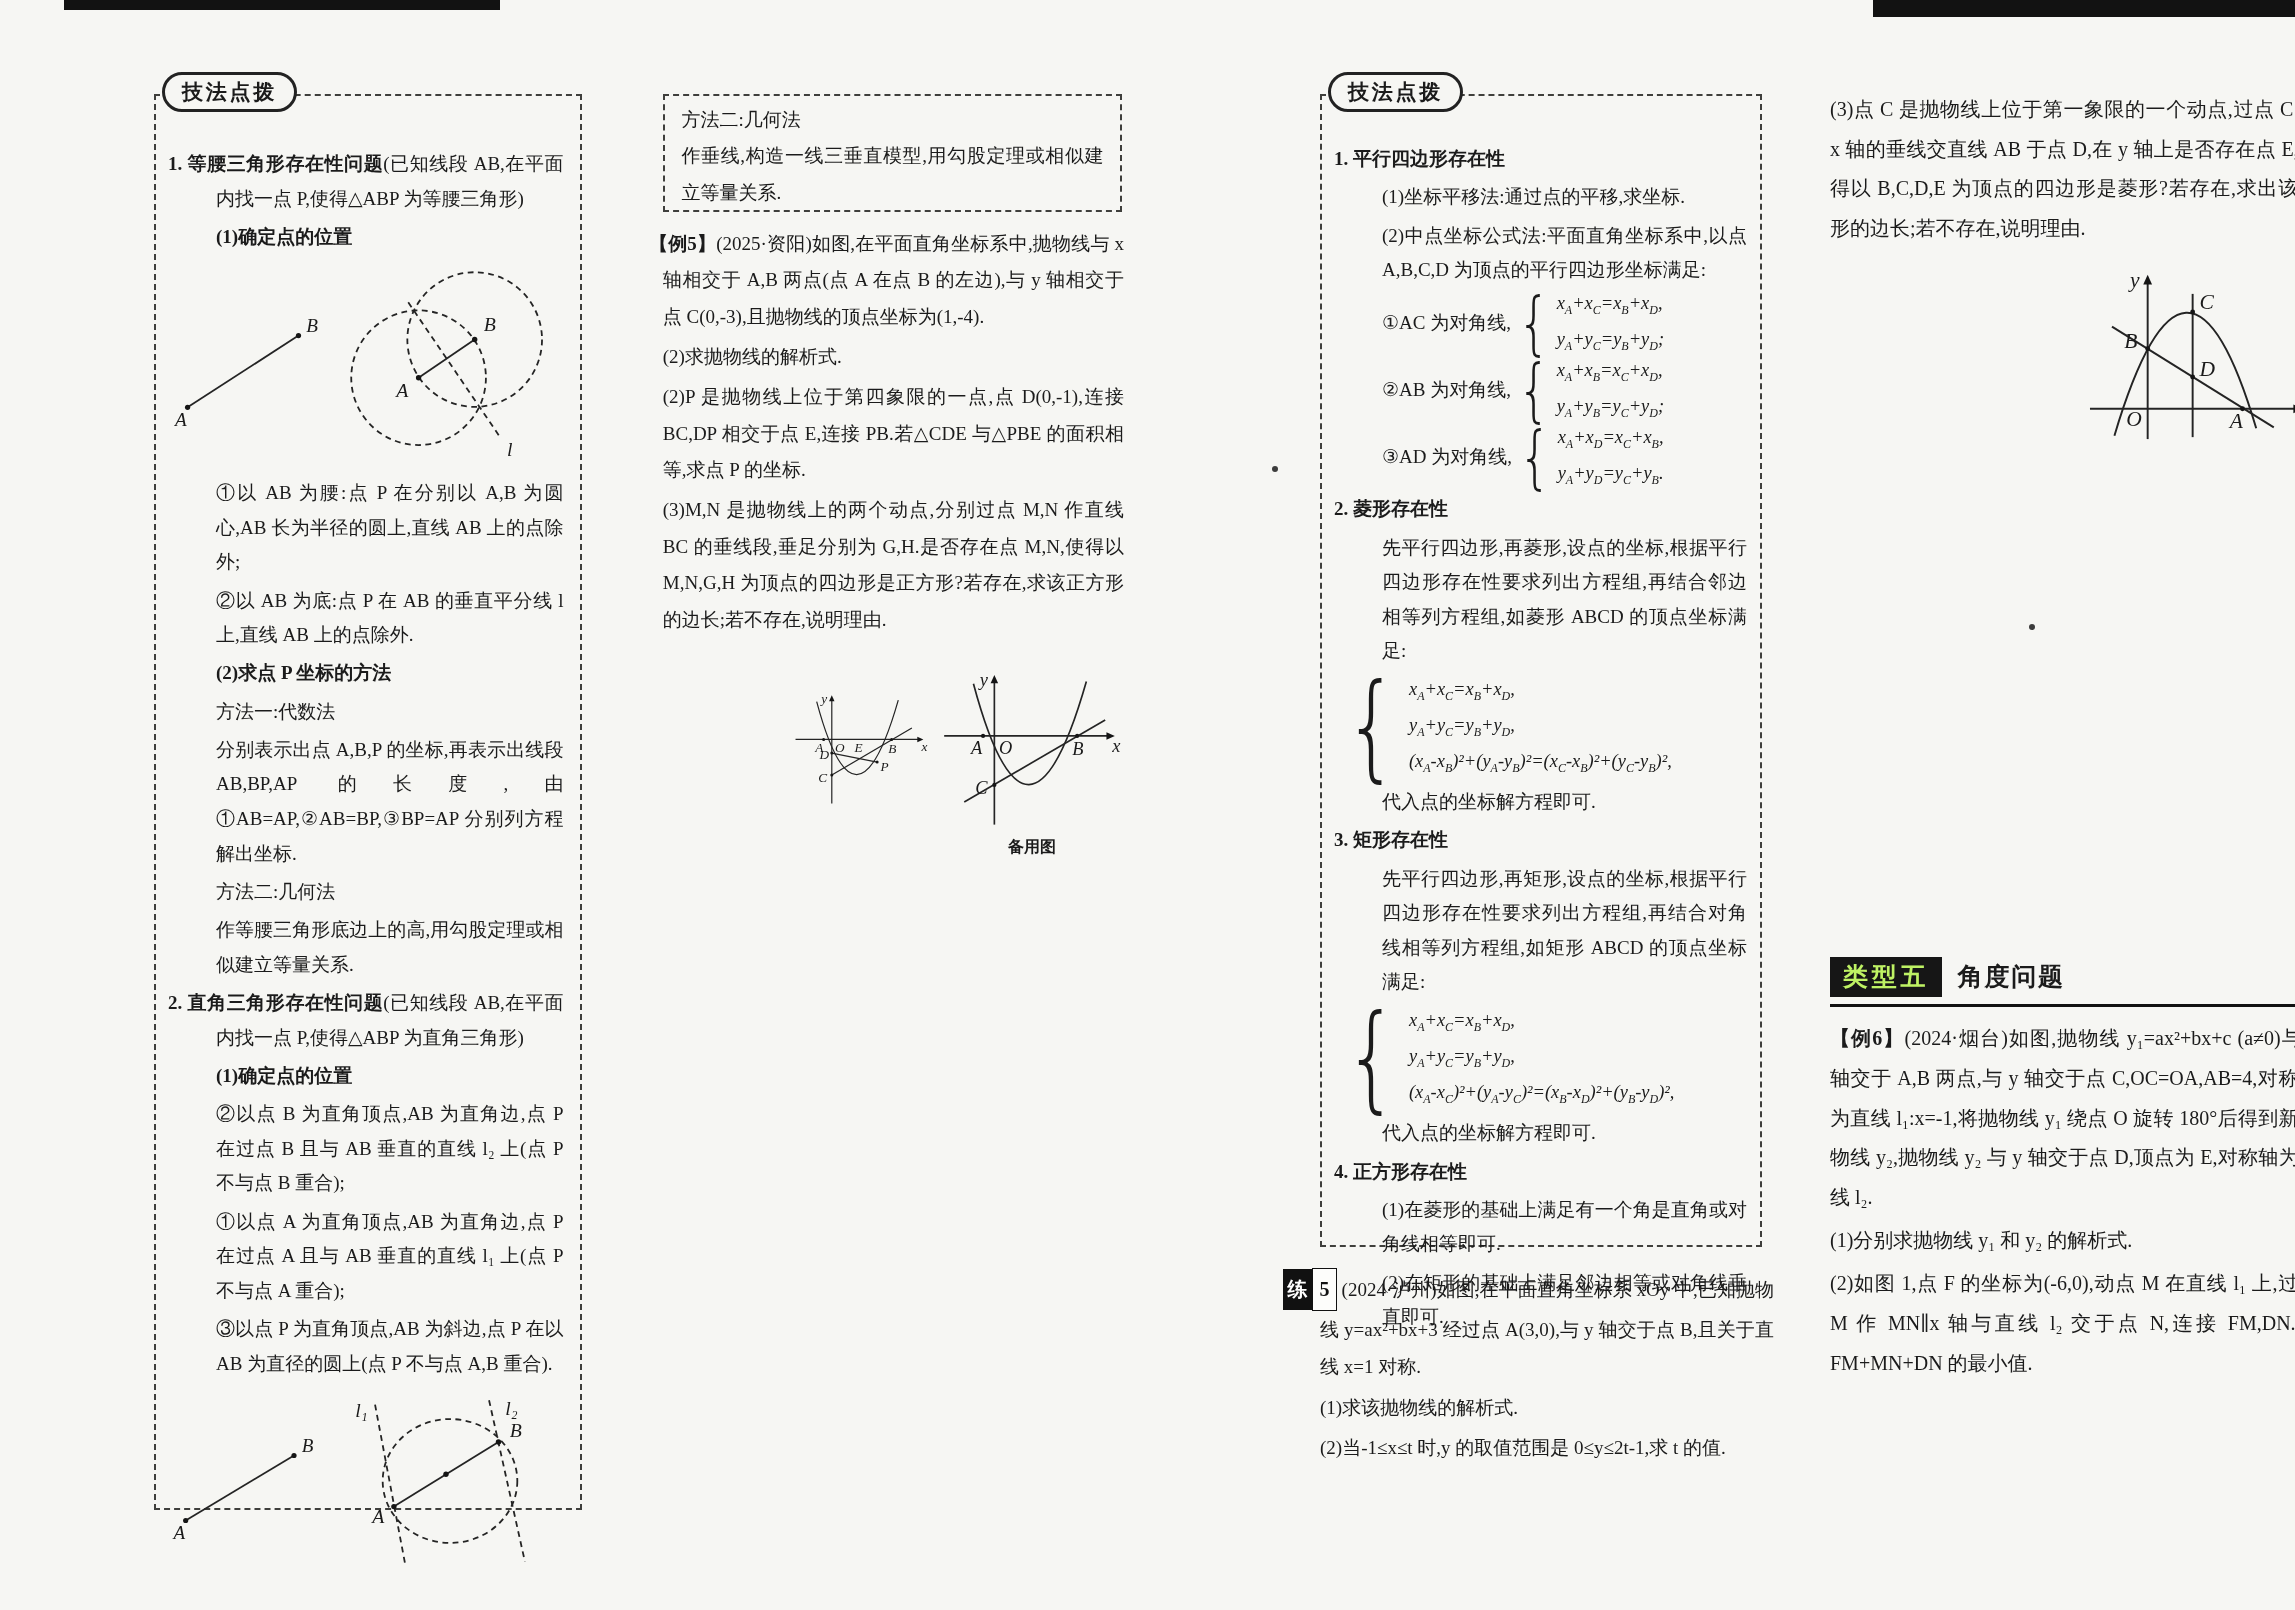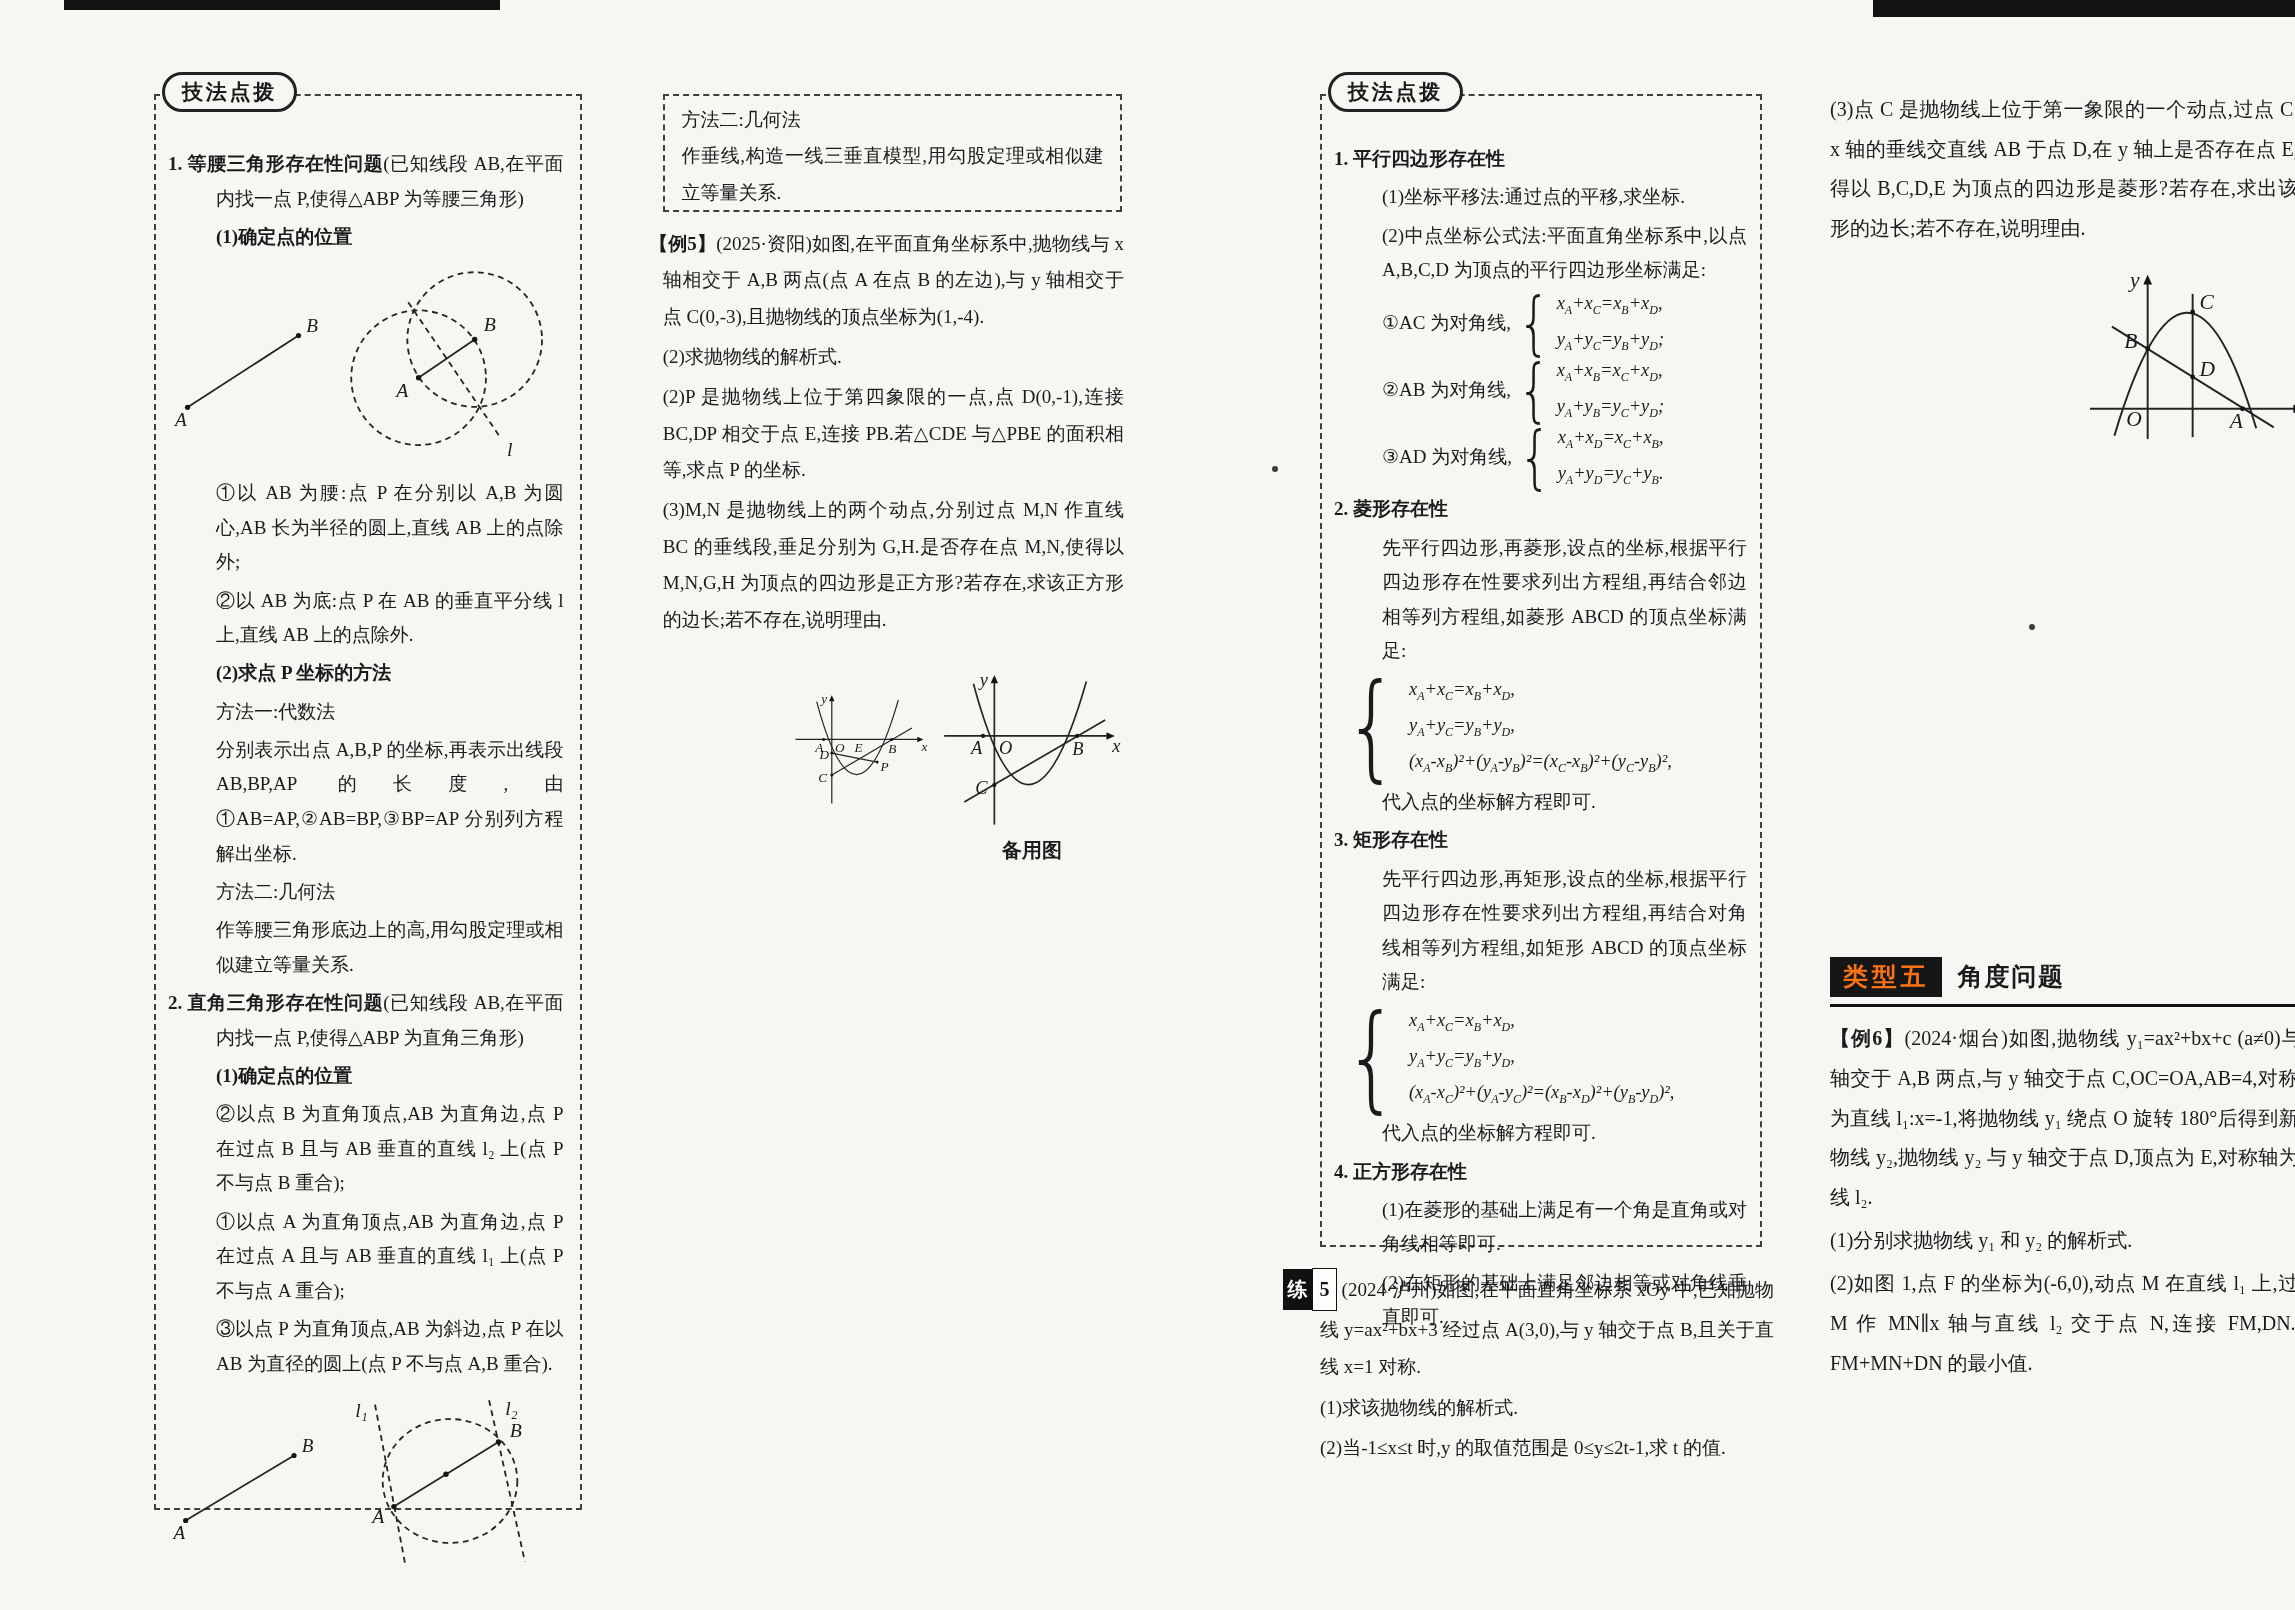--- a/index.html
+++ b/index.html
@@ -25,21 +25,21 @@
   .figrow{display:flex;align-items:center;gap:7.3px;margin:8.3px 0 6.4px 0;}
   
   #col2box{position:absolute;left:663px;top:94px;width:459px;height:118px;border:2.3px dashed #3f3f3c;
            box-sizing:border-box;padding:6.4px 16.5px;}
   #col2box .t{font-size:19px;line-height:1.9;margin:0;}
   #col2{position:absolute;left:649px;top:226px;width:475px;}
   #col2 .t{font-size:19px;line-height:1.92;}
   .hang2{padding-left:13.8px;text-indent:-13.8px;}
   .sub2{margin-left:13.8px;}
   .figrow2{display:flex;align-items:flex-start;gap:10px;margin:25px 0 0 142px;}
-  .figcap{text-align:center;font-weight:700;font-size:20px;margin-top:2.8px;}
+  .figcap{text-align:center;font-weight:700;font-size:16px;margin-top:2.8px;}
   
   .sys{display:flex;align-items:center;margin:4.6px 0 4.6px 48px;}
   .syslabel{font-size:19px;white-space:nowrap;}
   .brace{font-family:"DejaVu Sans",sans-serif;font-weight:100;font-size:69px;line-height:.9;
          transform:scaleX(.75);margin:0 0.9px;}
   .b3{font-size:115px;}
   .eqcol{display:flex;flex-direction:column;gap:12px;}
   .eq{font-style:italic;font-size:18.4px;line-height:1.1;white-space:nowrap;}
   .eq sub{font-size:12px;font-style:italic;}
   .sysfree{display:flex;align-items:center;margin:6.4px 0 6.4px 0;}
@@ -51,21 +51,21 @@
   .badge-black{display:inline-block;background:#111;color:#fff;font-weight:700;font-size:20px;
                padding:0.9px 4.6px;text-indent:0;}
   .badge-num{display:inline-block;border:1.8px solid #111;background:#fdfdfb;color:#111;font-weight:700;
              font-size:20px;padding:0.9px 6.4px;margin-right:4.6px;text-indent:0;}
   
   #col4{position:absolute;left:1830px;top:90px;width:489px;}
   #col4 .t{font-size:20px;line-height:1.98;}
   .fig7wrap{display:flex;justify-content:flex-end;margin:18.4px 4.6px 0 0;}
   .gap4{height:514px;}
   .typehead{border-bottom:3.2px solid #111;padding-bottom:7.3px;margin-bottom:12px;display:flex;align-items:center;}
-  .type-badge{background:#161616;color:#f97316;font-weight:700;font-size:25px;padding:3.7px 13px;letter-spacing:3.7px;}
+  .type-badge{background:#161616;color:#bef264;font-weight:700;font-size:25px;padding:3.7px 13px;letter-spacing:3.7px;}
   .type-title{font-weight:700;font-size:25px;margin-left:15.6px;letter-spacing:1.8px;}
   
   svg{display:block;}
   .stroke{stroke:#242424;stroke-width:4;fill:none;}
   .dash{stroke-dasharray:13 10;}
   .dot{fill:#151515;stroke:none;}
   .flabel{font-family:"Liberation Serif",serif;font-style:italic;font-size:44px;fill:#1b1b1b;}
 </style>
 </head>
 <body>

